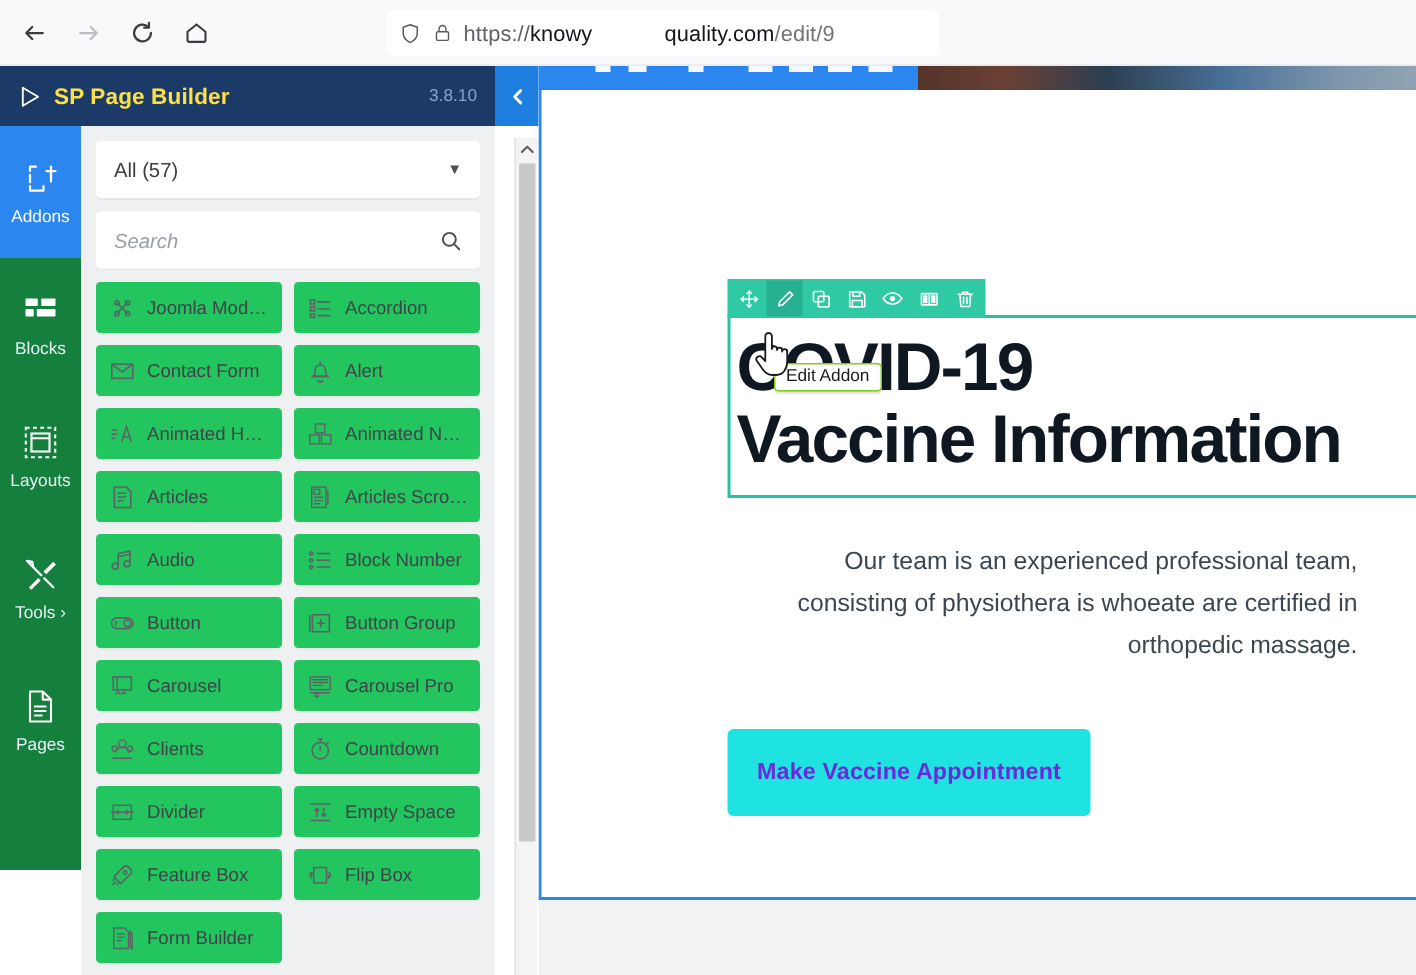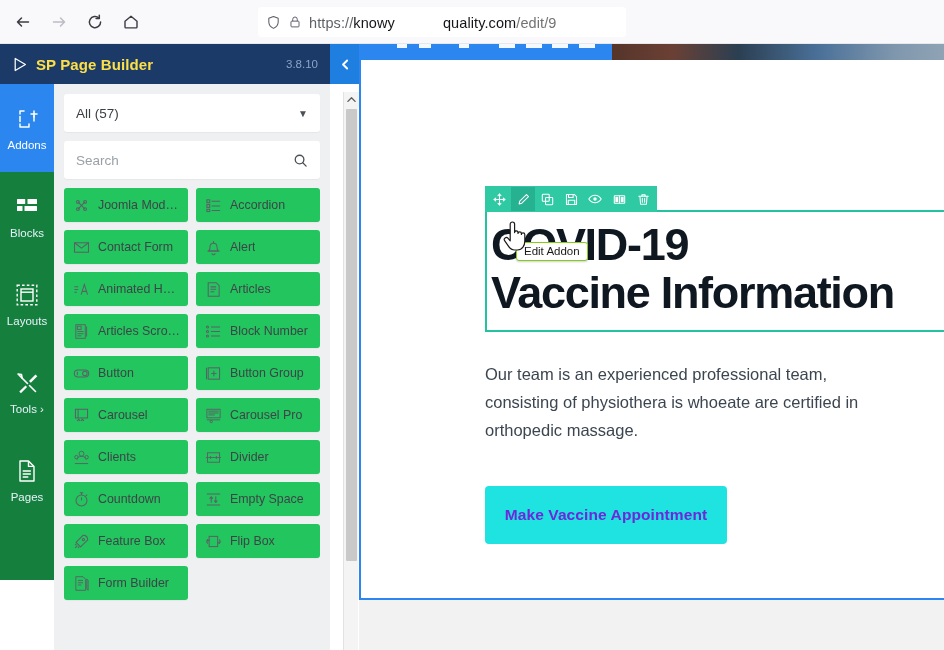--- a/index.html
+++ b/index.html
@@ -103,21 +103,21 @@
     display: flex; align-items: center; padding: 0 12px;
     box-shadow: 0 1px 1px rgba(0,0,0,.04);
   }
   .sel-box { margin-bottom: 9px; }
   .sel-label { font-size: 13.5px; color: #3a3f44; }
   .sel-caret { margin-left: auto; color: #4b5054; font-size: 10px; }
   .search-box { margin-bottom: 9px; }
   #search-input {
     border: 0; outline: none; font-size: 13.5px; color: #3a3f44;
     font-family: "Liberation Sans", sans-serif;
-    flex: 1; background: transparent;
+    flex: 1; background: transparent; font-style: italic;
   }
   #search-input::placeholder { color: #9aa0a6; }
   .search-ico { color: #4b5054; display:flex; align-items:center;}
 
   #addon-grid {
     display: flex; flex-wrap: wrap; gap: 8px;
   }
   .addon {
     width: 124px; height: 34px;
     background: #22c55e; border-radius: 3px;
@@ -201,20 +201,21 @@
     padding: 2px 7px 3px 7px; font-size: 11.5px; color: #1a1a1a;
     white-space: nowrap; box-shadow: 0 1px 2px rgba(0,0,0,.18);
     z-index: 20;
   }
   #cursor { position: absolute; left: 15px; top: 9px; z-index: 25; }
 
   #body-copy {
     margin-top: 28px;
     font-size: 16.5px; line-height: 28px; color: #3c4650;
     width: 420px;
+    text-align: right;
   }
 
   #cta-btn {
     margin-top: 42px;
     width: 242px; height: 58px;
     background: #1fe3e0; border-radius: 4px;
     display: flex; align-items: center; justify-content: center;
     color: #6d28d9; font-size: 15.5px; font-weight: 700;
     cursor: pointer; letter-spacing: .1px;
   }
@@ -407,37 +408,58 @@
           <svg width="17" height="17" viewBox="0 0 18 18" fill="none" stroke="currentColor" stroke-width="1.1">
             <path d="M1.5 6h4M1.5 9h4M1.5 12h2.6"></path>
             <path d="M8.6 14.5L12 3.6l3.4 10.9"></path>
             <path d="M9.7 11h4.6"></path>
           </svg>
         </span>
         <span class="an">Animated Hea…</span>
       </div>
       <div class="addon">
         <span class="ai">
+          <svg width="17" height="17" viewBox="0 0 18 18" fill="none" stroke="currentColor" stroke-width="1">
+            <rect x="5.6" y="1.8" width="6.6" height="6.2"></rect>
+            <rect x="1.6" y="9.4" width="6.6" height="6.4"></rect>
+            <rect x="9.8" y="9.4" width="6.6" height="6.4"></rect>
+          </svg>
+        </span>
+        <span class="an">Animated Nu…</span>
+      </div>
+      <div class="addon">
+        <span class="ai">
           <svg width="17" height="17" viewBox="0 0 18 18" fill="none" stroke="currentColor" stroke-width="1.1">
             <path d="M3.4 1.8h8.4L15 5v11.2H3.4z"></path>
             <path d="M5.8 6.2h6M5.8 8.8h6M5.8 11.4h4"></path>
           </svg>
         </span>
         <span class="an">Articles</span>
       </div>
       <div class="addon">
         <span class="ai">
           <svg width="17" height="17" viewBox="0 0 18 18" fill="none" stroke="currentColor" stroke-width="1">
             <rect x="3" y="1.8" width="10" height="14.4"></rect>
             <rect x="4.6" y="3.4" width="4" height="3.4"></rect>
             <path d="M4.6 9h6.6M4.6 11.3h6.6M4.6 13.6h4.4"></path>
             <path d="M14.4 3.8v10.6"></path>
           </svg>
         </span>
         <span class="an">Articles Scroller</span>
+      </div>
+      <div class="addon">
+        <span class="ai">
+          <svg width="17" height="17" viewBox="0 0 18 18" fill="none" stroke="currentColor" stroke-width="1.1">
+            <circle cx="4" cy="13.2" r="2.1"></circle>
+            <circle cx="12.4" cy="11.4" r="2.1"></circle>
+            <path d="M6.1 13.2V4.4l8.4-2v9"></path>
+            <path d="M6.1 6.6l8.4-2"></path>
+          </svg>
+        </span>
+        <span class="an">Audio</span>
       </div>
       <div class="addon">
         <span class="ai">
           <svg width="17" height="17" viewBox="0 0 18 18" fill="none" stroke="currentColor" stroke-width="1.1">
             <circle cx="2.6" cy="4.2" r="1.1"></circle>
             <circle cx="2.6" cy="9" r="1.1"></circle>
             <circle cx="2.6" cy="13.8" r="1.1"></circle>
             <path d="M6.4 4.2h9.6M6.4 9h9.6M6.4 13.8h9.6"></path>
           </svg>
         </span>
@@ -492,40 +514,40 @@
             <path d="M4.2 11.4c0-2.2 2.1-3.6 4.8-3.6s4.8 1.4 4.8 3.6"></path>
             <circle cx="3.6" cy="8.6" r="1.8"></circle>
             <circle cx="14.4" cy="8.6" r="1.8"></circle>
             <path d="M2 15.4h14"></path>
           </svg>
         </span>
         <span class="an">Clients</span>
       </div>
       <div class="addon">
         <span class="ai">
+          <svg width="17" height="17" viewBox="0 0 18 18" fill="none" stroke="currentColor" stroke-width="1.1">
+            <circle cx="9" cy="10" r="5.8"></circle>
+            <path d="M9 10V6.6"></path>
+            <path d="M7.2 1.8h3.6"></path>
+            <path d="M9 1.8v2.4"></path>
+            <path d="M13.6 5.2l1.4-1.4"></path>
+          </svg>
+        </span>
+        <span class="an">Countdown</span>
+      </div>
+      <div class="addon">
+        <span class="ai">
           <svg width="17" height="17" viewBox="0 0 18 18" fill="none" stroke="currentColor" stroke-width="1">
             <rect x="2.6" y="4" width="12.8" height="10"></rect>
             <path d="M1 9h16"></path>
             <path d="M6.4 7.4L5 9l1.4 1.6"></path>
             <path d="M11.6 7.4L13 9l-1.4 1.6"></path>
           </svg>
         </span>
         <span class="an">Divider</span>
-      </div>
-      <div class="addon">
-        <span class="ai">
-          <svg width="17" height="17" viewBox="0 0 18 18" fill="none" stroke="currentColor" stroke-width="1.1">
-            <circle cx="9" cy="10" r="5.8"></circle>
-            <path d="M9 10V6.6"></path>
-            <path d="M7.2 1.8h3.6"></path>
-            <path d="M9 1.8v2.4"></path>
-            <path d="M13.6 5.2l1.4-1.4"></path>
-          </svg>
-        </span>
-        <span class="an">Countdown</span>
       </div>
       <div class="addon">
         <span class="ai">
           <svg width="17" height="17" viewBox="0 0 18 18" fill="none" stroke="currentColor" stroke-width="1.1" stroke-linecap="round">
             <path d="M2.4 3.2h13.2M2.4 14.8h13.2"></path>
             <path d="M6.6 6.2V12M6.6 6.2L5.2 7.8M6.6 6.2L8 7.8"></path>
             <path d="M11.4 12V6.2M11.4 12L10 10.4M11.4 12l1.4-1.6"></path>
           </svg>
         </span>
         <span class="an">Empty Space</span>

